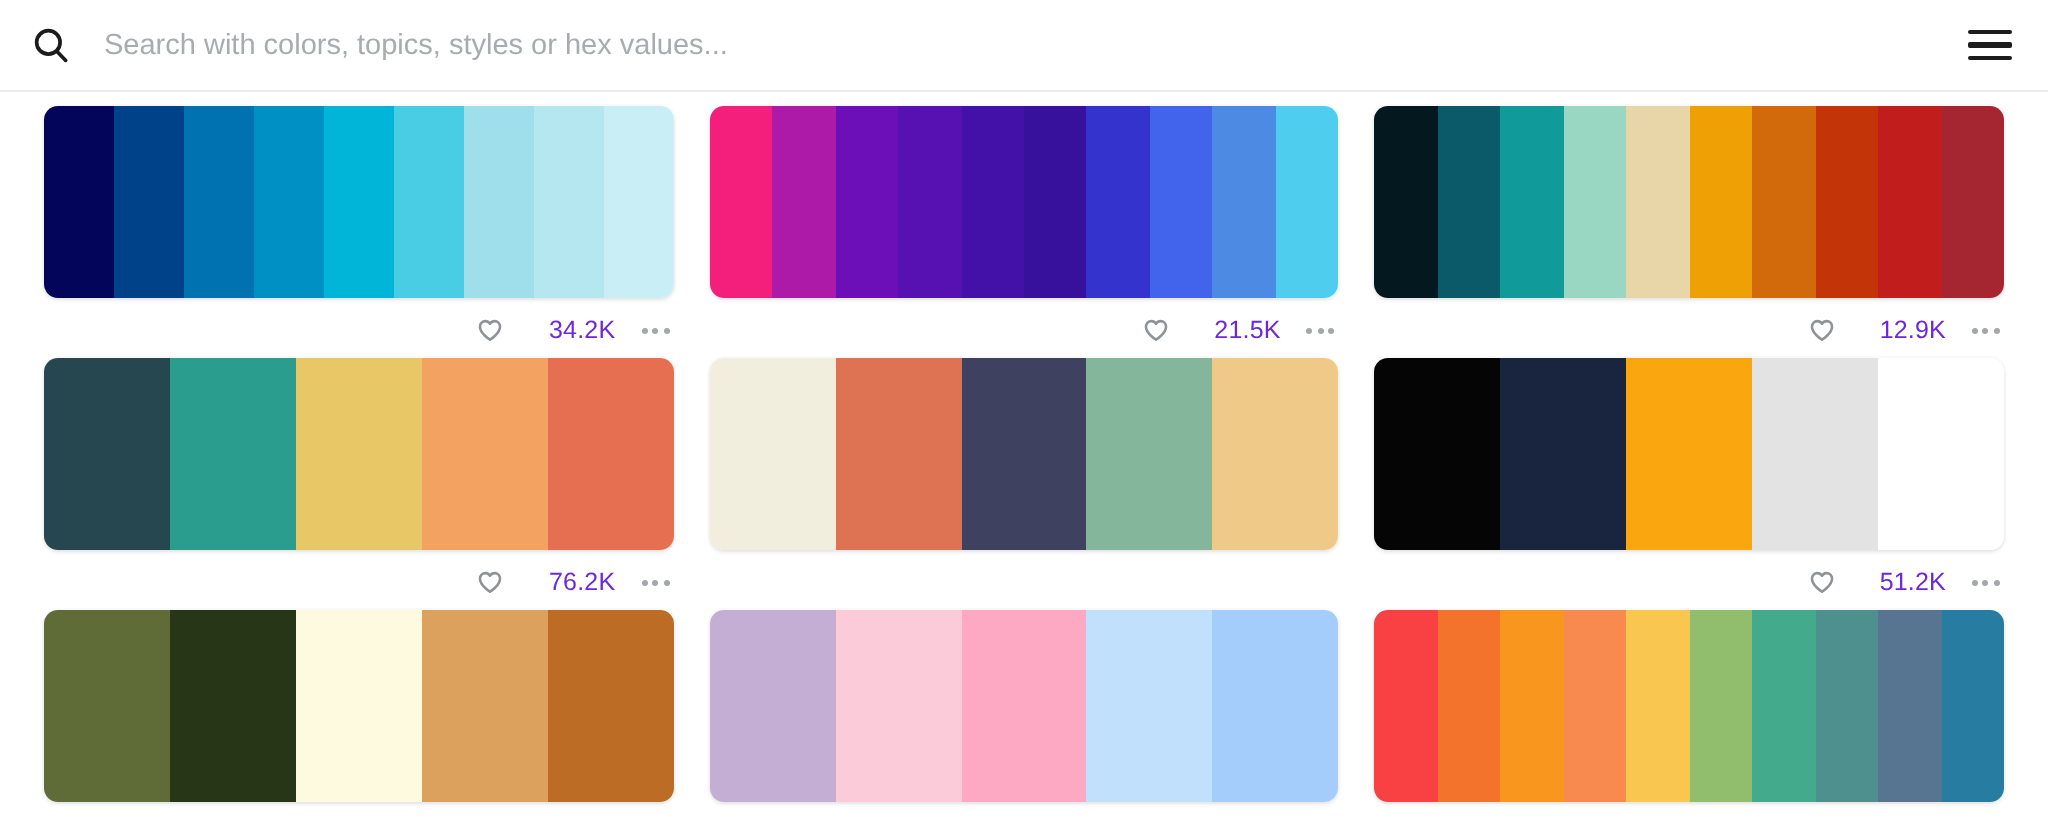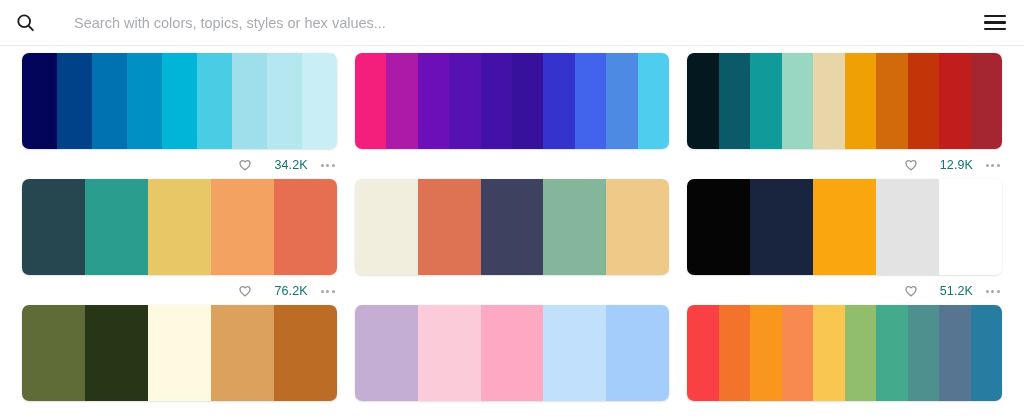--- a/index.html
+++ b/index.html
@@ -41,21 +41,20 @@
 
   .search-input {
     flex: 1 1 auto;
     border: none;
     outline: none;
     background: transparent;
     font-family: "Liberation Sans", sans-serif;
     font-size: 14.5px;
     color: #2b2b2b;
     padding: 4px 0;
-    margin-left: 22px;
   }
   .search-input::placeholder {
     color: #a8abaf;
     font-size: 14.5px;
   }
 
   .menu-button {
     flex: 0 0 auto;
     width: 26px;
     height: 26px;
@@ -111,21 +110,21 @@
     align-items: center;
     justify-content: flex-end;
     gap: 7px;
     padding-top: 2px;
   }
 
   .likes {
     display: flex;
     align-items: center;
     gap: 22px;
-    color: #0f766e;
+    color: #6d28d9;
     font-size: 12.5px;
     letter-spacing: 0.1px;
     background: transparent;
     border: none;
     cursor: pointer;
     padding: 2px 0;
   }
   .heart-icon {
     width: 14px;
     height: 14px;
@@ -205,20 +204,33 @@
         <div class="swatch" title="#ad1aa8" style="background: rgb(173, 26, 168);"></div>
         <div class="swatch" title="#6d0fb9" style="background: rgb(109, 15, 185);"></div>
         <div class="swatch" title="#5710b2" style="background: rgb(87, 16, 178);"></div>
         <div class="swatch" title="#4310a8" style="background: rgb(67, 16, 168);"></div>
         <div class="swatch" title="#37119c" style="background: rgb(55, 17, 156);"></div>
         <div class="swatch" title="#3533cd" style="background: rgb(53, 51, 205);"></div>
         <div class="swatch" title="#4263ec" style="background: rgb(66, 99, 236);"></div>
         <div class="swatch" title="#4d8ae4" style="background: rgb(77, 138, 228);"></div>
         <div class="swatch" title="#4ecdef" style="background: rgb(78, 205, 239);"></div>
       </div>
+      <div class="card-footer">
+        <button class="likes">
+          <svg class="heart-icon" viewBox="0 0 24 24" fill="none" stroke="currentColor" stroke-width="2.2" stroke-linejoin="round">
+            <path d="M12 20.3C12 20.3 3.4 14.9 3.4 9.2C3.4 6.4 5.5 4.4 8.1 4.4C9.9 4.4 11.2 5.4 12 6.6C12.8 5.4 14.1 4.4 15.9 4.4C18.5 4.4 20.6 6.4 20.6 9.2C20.6 14.9 12 20.3 12 20.3Z"></path>
+          </svg>
+          <span>21.5K</span>
+        </button>
+        <button class="more-button">
+          <i></i>
+          <i></i>
+          <i></i>
+        </button>
+      </div>
     </div>
     <div class="palette-card">
       <div class="swatches">
         <div class="swatch" title="#04181f" style="background: rgb(4, 24, 31);"></div>
         <div class="swatch" title="#0b5a69" style="background: rgb(11, 90, 105);"></div>
         <div class="swatch" title="#119a9a" style="background: rgb(17, 154, 154);"></div>
         <div class="swatch" title="#9ad7c3" style="background: rgb(154, 215, 195);"></div>
         <div class="swatch" title="#e8d6a8" style="background: rgb(232, 214, 168);"></div>
         <div class="swatch" title="#eea005" style="background: rgb(238, 160, 5);"></div>
         <div class="swatch" title="#d2690a" style="background: rgb(210, 105, 10);"></div>

